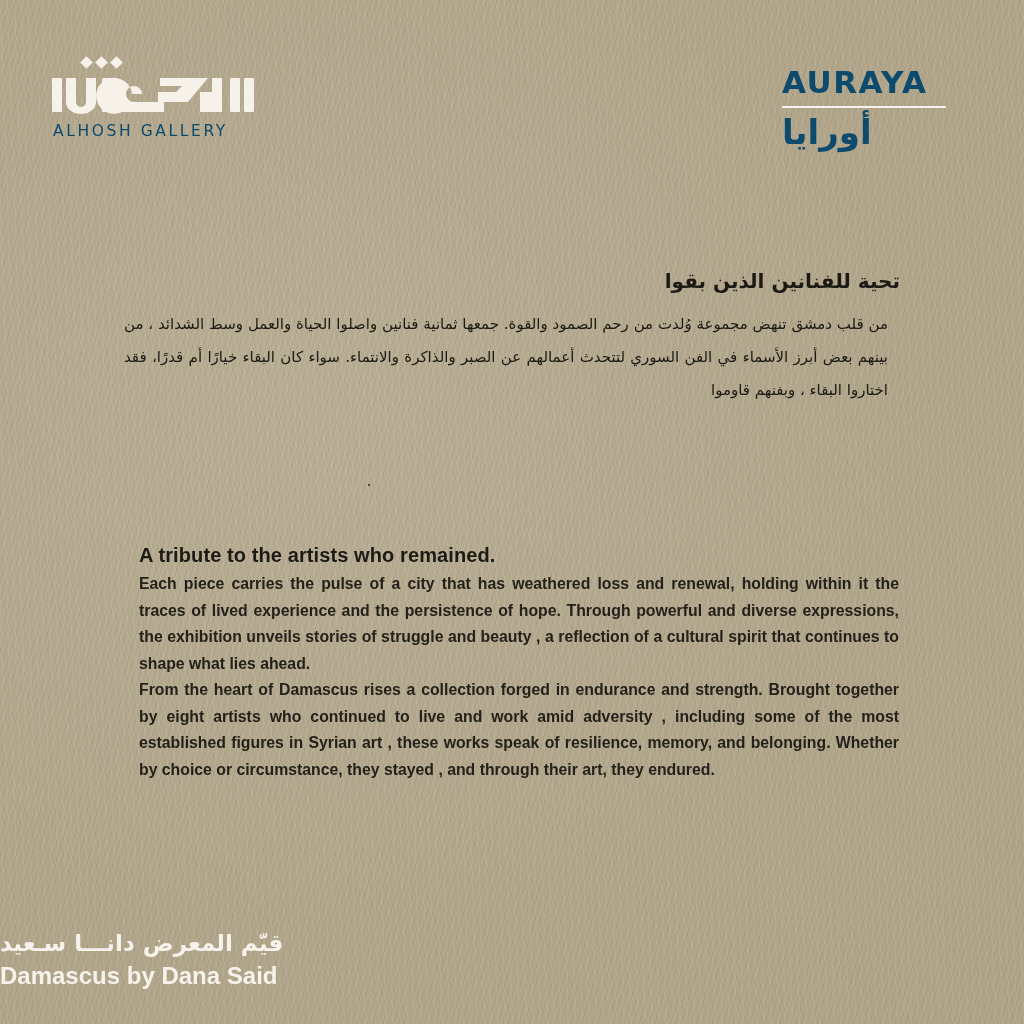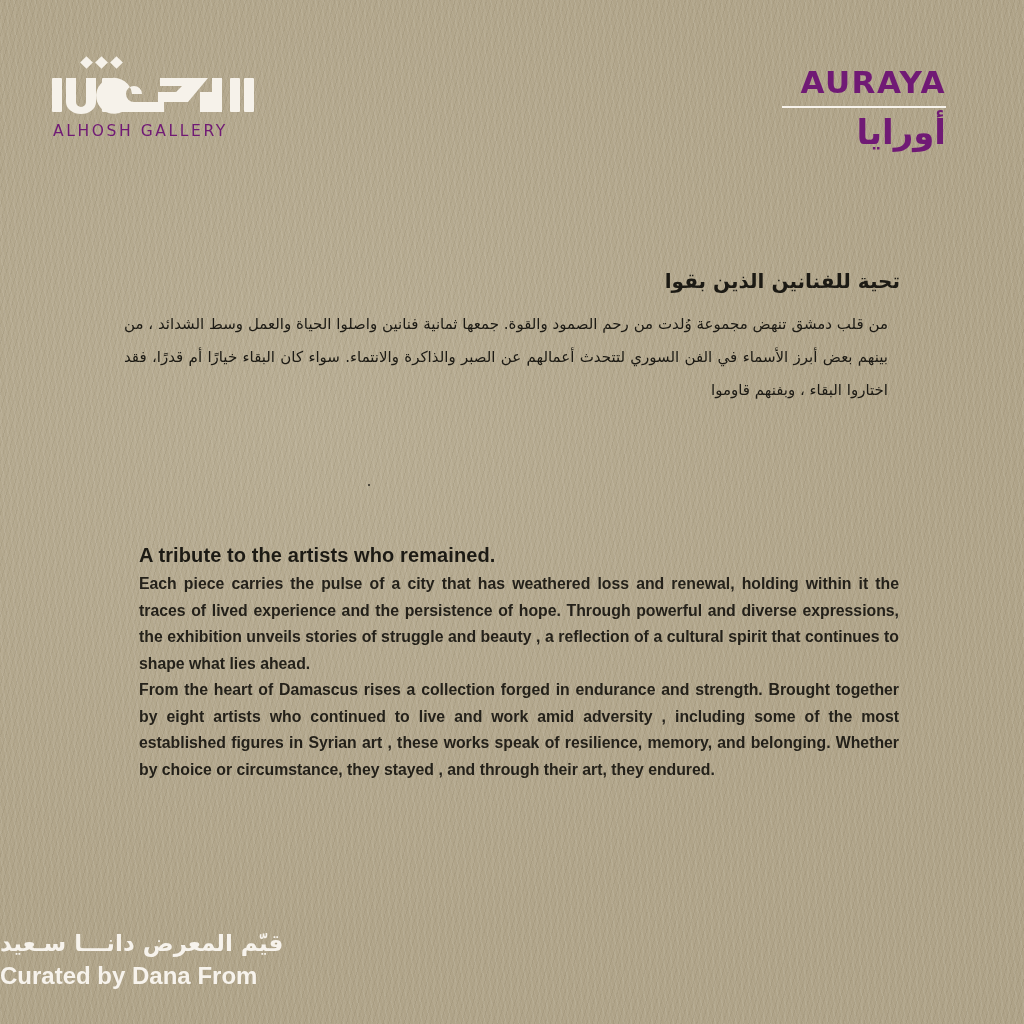--- a/index.html
+++ b/index.html
@@ -27,35 +27,35 @@
       left: 50px;
       top: 56px;
       width: 205px;
       height: 90px;
     }
     .logo svg { display: block; }
     .logo-sub {
       position: absolute;
       left: 3px;
       top: 66px;
-      color: #701a75;
+      color: #0c4a6e;
       font-family: "DejaVu Sans", sans-serif;
       font-size: 15.5px;
       letter-spacing: 2.6px;
       white-space: nowrap;
     }
 
     
     .brand {
       position: absolute;
       right: 78px;
       top: 62px;
       width: 164px;
-      text-align: right;
-      color: #701a75;
+      text-align: left;
+      color: #0c4a6e;
     }
     .brand-en {
       font-family: "DejaVu Sans", sans-serif;
       font-size: 31px;
       font-weight: bold;
       letter-spacing: 1.5px;
       line-height: 40px;
       display: block;
     }
     .brand-rule {
@@ -201,14 +201,14 @@
 <div class="stray-dot"></div>
 
 <div class="english-block">
   <h2 class="en-title">A tribute to the artists who remained.</h2>
   <p class="en-para">Each piece carries the pulse of a city that has weathered loss and renewal, holding within it the traces of lived experience and the persistence of hope. Through powerful and diverse expressions, the exhibition unveils stories of struggle and beauty , a reflection of a cultural spirit that continues to shape what lies ahead.</p>
   <p class="en-para">From the heart of Damascus rises a collection forged in endurance and strength. Brought together by eight artists who continued to live and work amid adversity , including some of the most established figures in Syrian art , these works speak of resilience, memory, and belonging. Whether by choice or circumstance, they stayed , and through their art, they endured.</p>
 </div>
 
 <div class="curator">
   <span class="curator-ar">قيّم المعرض دانـــا سـعيد</span>
-  <span class="curator-en">Curated by Dana From</span>
+  <span class="curator-en">Damascus by Dana Said</span>
 </div>
 
 </body></html>

